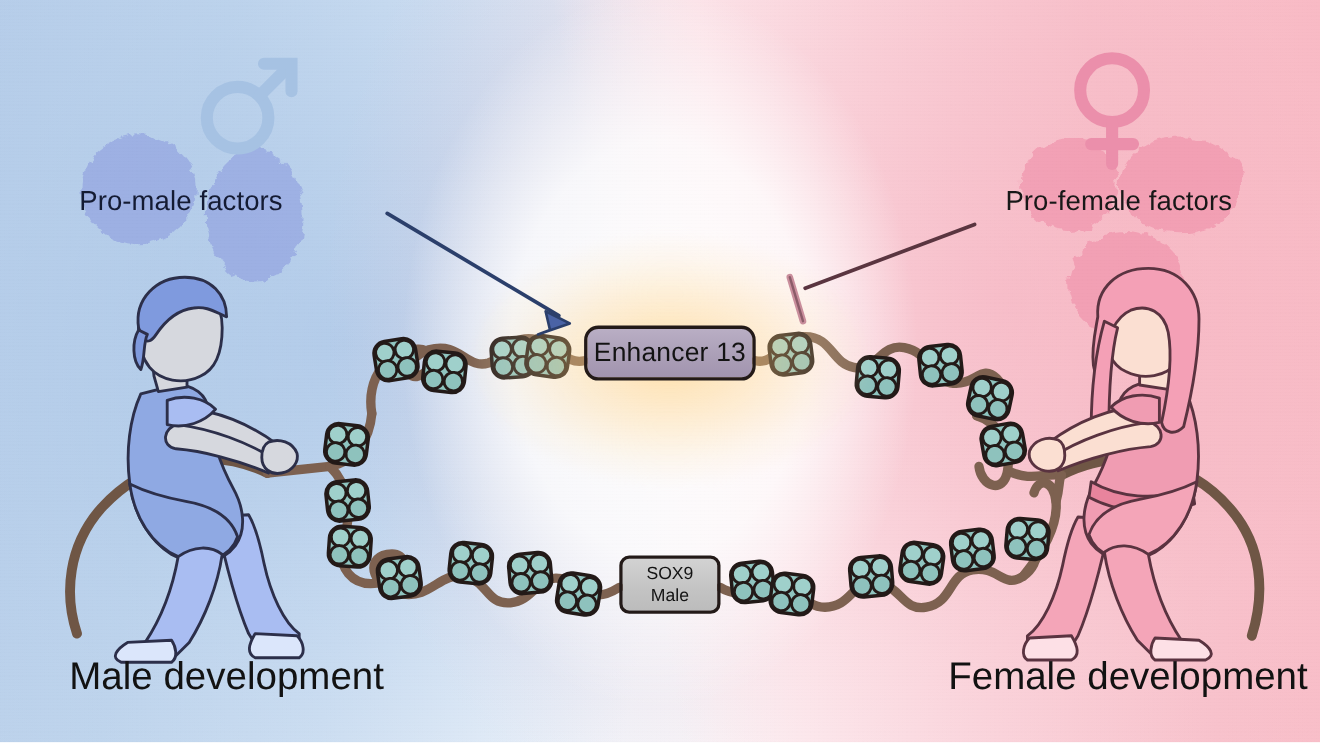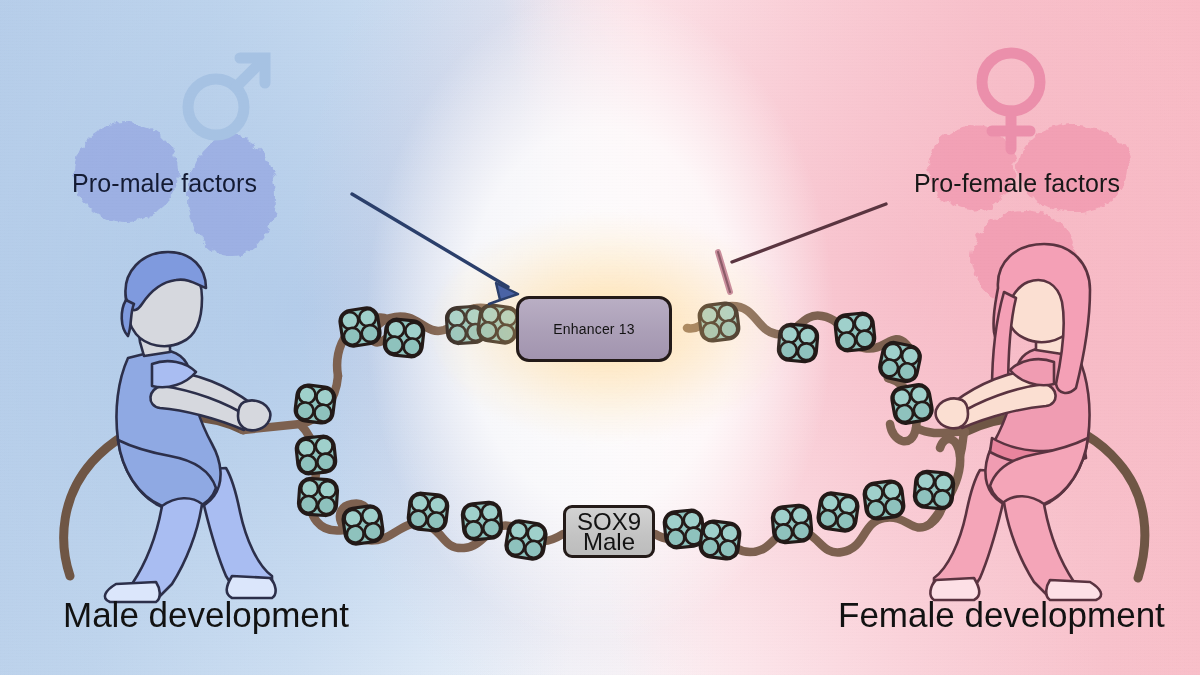--- a/index.html
+++ b/index.html
@@ -28,35 +28,35 @@
     opacity:.30;
     background-image:
       repeating-linear-gradient(0deg, rgba(0,0,0,.016) 0 1px, rgba(255,255,255,0) 1px 3px),
       repeating-linear-gradient(90deg, rgba(0,0,0,.013) 0 1px, rgba(255,255,255,0) 1px 4px);
   }
   
   .lbl{position:absolute;white-space:nowrap;}
   #pro-male-label{left:72px;top:169px;font-size:25px;color:#141b33;letter-spacing:.1px;}
   #pro-female-label{left:914px;top:169px;font-size:25px;color:#181818;letter-spacing:.1px;}
   #male-dev-label{left:63px;top:595px;font-size:35px;color:#121212;}
-  #female-dev-label{left:838px;top:595px;font-size:35px;color:#121212;}
+  #female-dev-label{left:862px;top:595px;font-size:35px;color:#121212;}
   
   .genebox{
     position:absolute;display:flex;align-items:center;justify-content:center;
     text-align:center;border:3px solid #231a18;box-sizing:border-box;color:#131313;
   }
   #enhancer-box{
-    left:516px;top:296px;width:156px;height:66px;border-radius:13px;
+    left:531px;top:296px;width:156px;height:50px;border-radius:13px;
     background:linear-gradient(180deg,#b9aec4 0%,#ab9fb7 55%,#a294af 100%);
-    font-size:14px;letter-spacing:.2px;
+    font-size:24px;letter-spacing:.2px;
   }
   #sox9-box{
     left:563px;top:505px;width:92px;height:53px;border-radius:9px;
     background:linear-gradient(180deg,#d2d2d2 0%,#c3c3c3 60%,#bcbcbc 100%);
-    font-size:24px;line-height:20px;
+    font-size:16px;line-height:20px;
   }
   #enhancer-glow{
     position:absolute;left:431px;top:216px;width:356px;height:222px;border-radius:50%;
     background:radial-gradient(ellipse at center, rgba(255,196,96,.52) 0%, rgba(255,211,135,.34) 36%, rgba(255,230,185,.16) 60%, rgba(255,244,225,0) 78%);
     filter:blur(6px);
   }
   
   #male-symbol{position:absolute;left:176px;top:45px;width:100px;height:100px;}
   #female-symbol{position:absolute;left:965px;top:46px;width:92px;height:108px;}
   svg{display:block;overflow:visible;}

